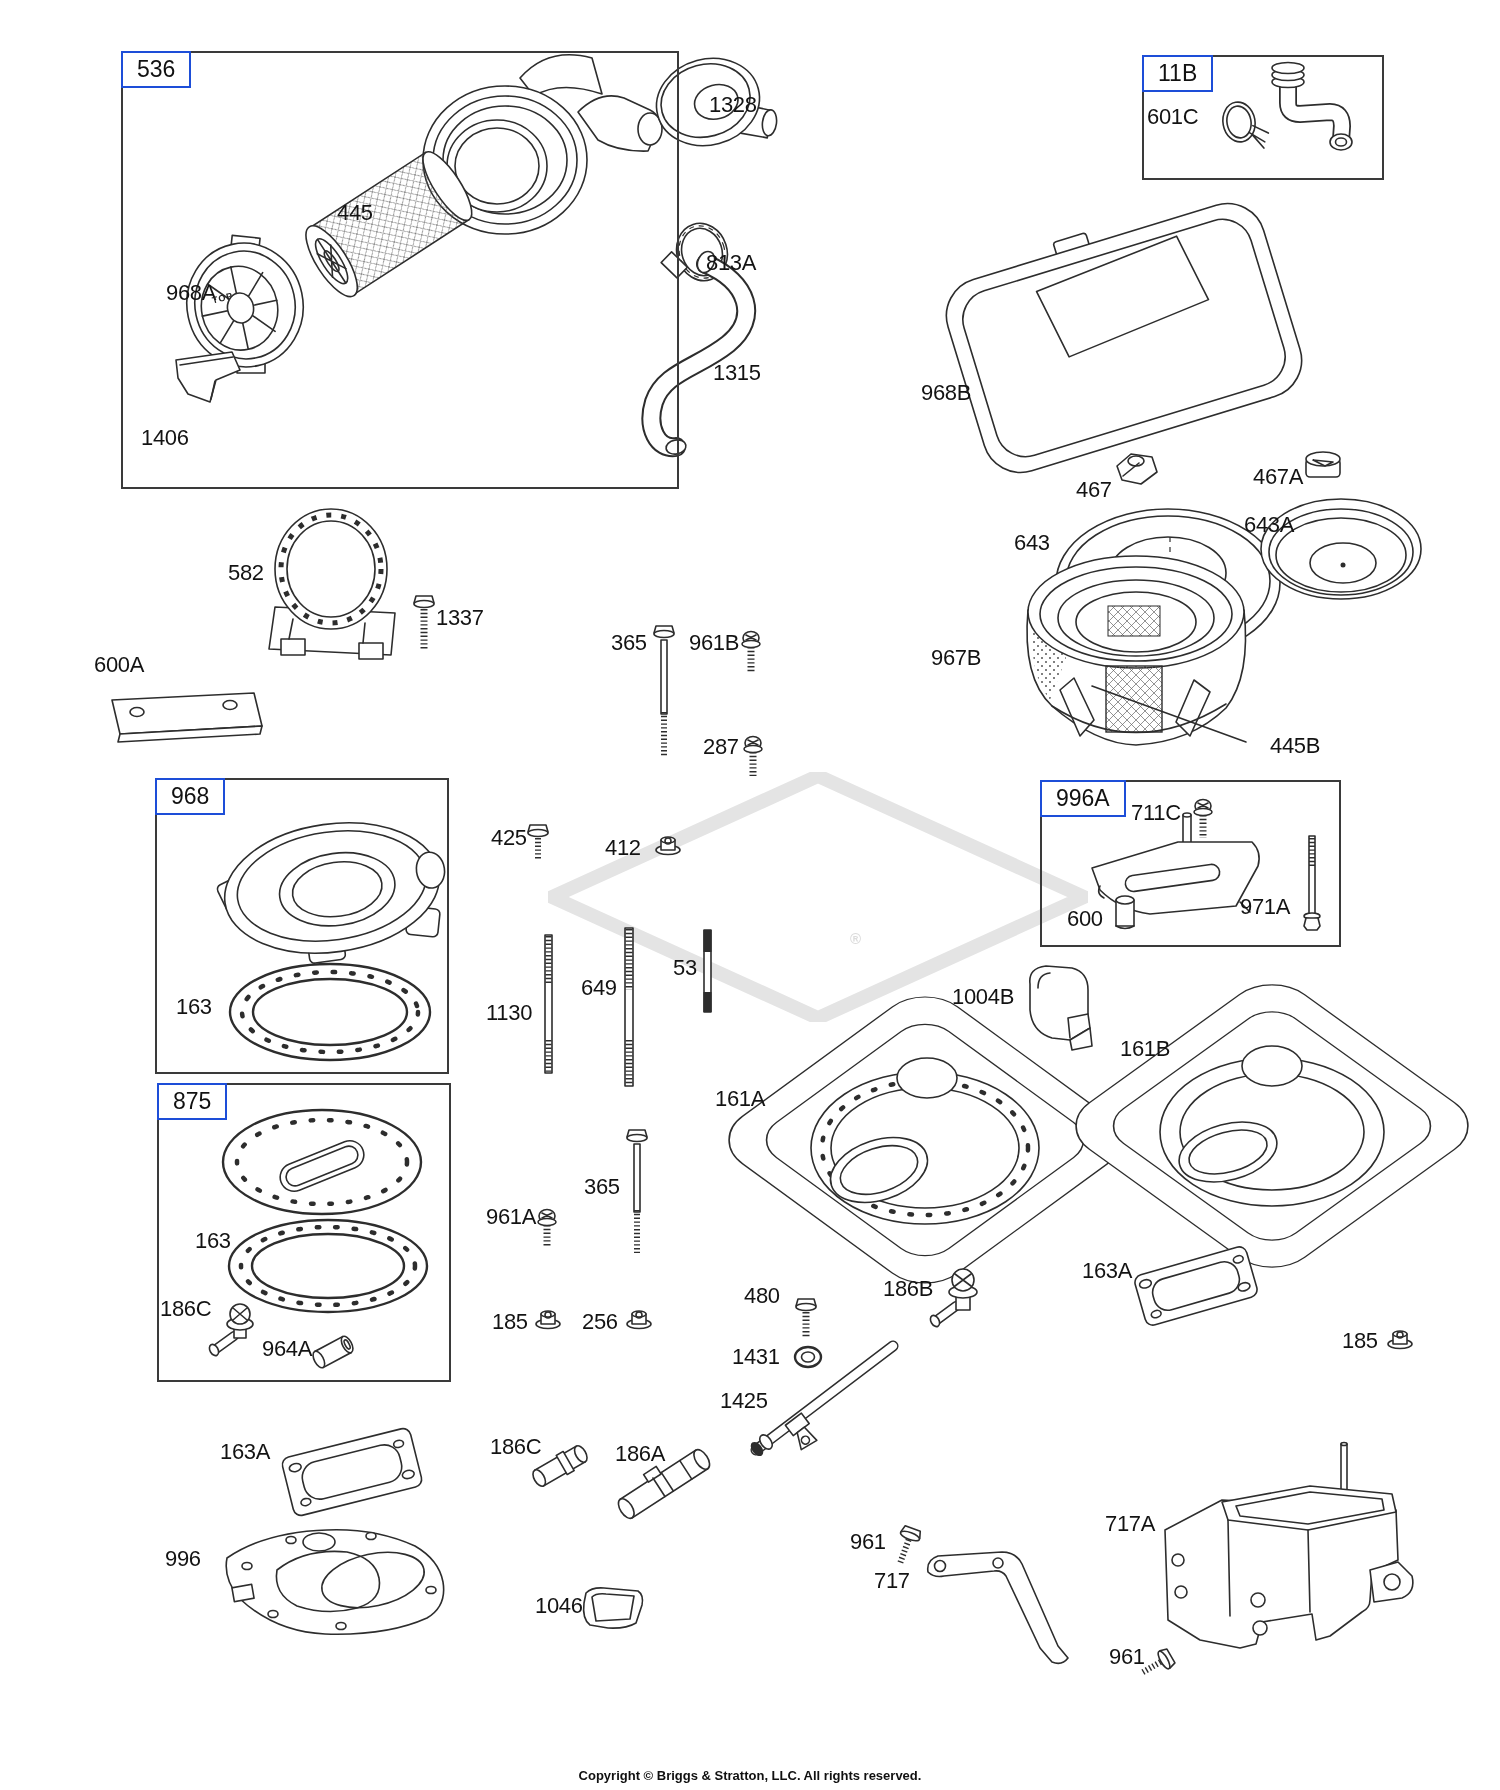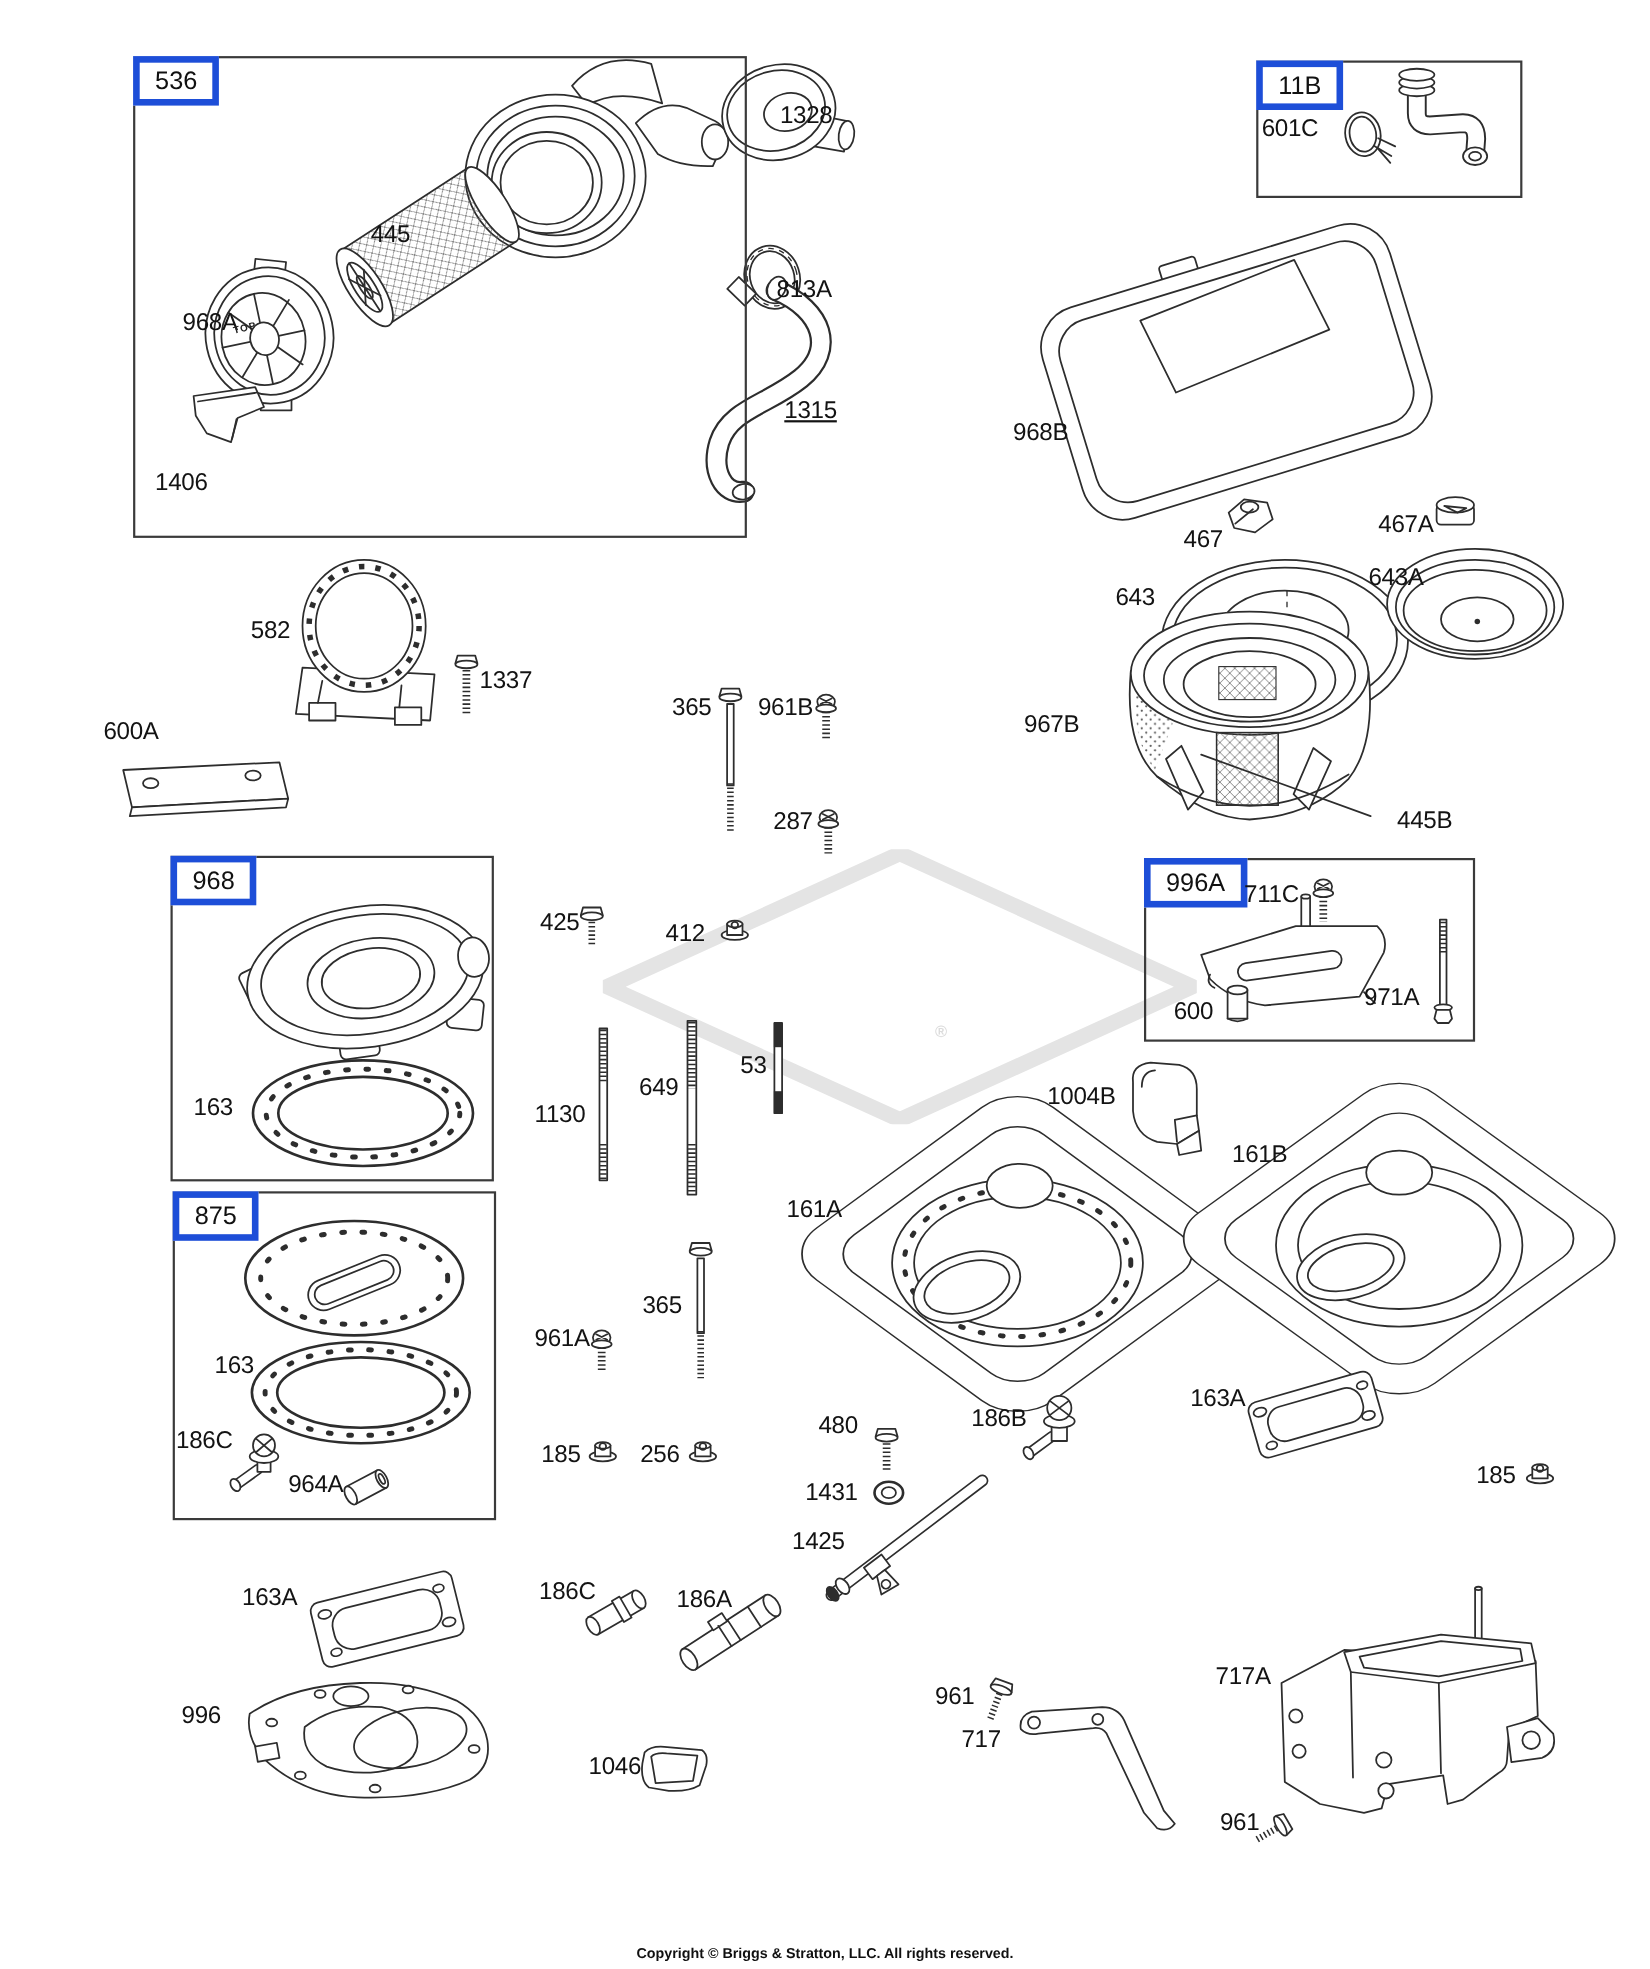--- a/index.html
+++ b/index.html
@@ -17,21 +17,21 @@
   .wh{fill:#ffffff;stroke:#2d2d2d;stroke-width:1.6;stroke-linejoin:round;}
   .w2{fill:#ffffff;stroke:#2d2d2d;stroke-width:2.4;stroke-linejoin:round;}
   .thr{stroke:#2d2d2d;stroke-dasharray:1.4 2.4;fill:none;}
   .drk{fill:#2d2d2d;stroke:none;}
   .hd{fill:none;stroke:#2d2d2d;stroke-width:4.5;stroke-dasharray:2.5 16;stroke-linecap:round;}
   .dsh{fill:none;stroke:#2d2d2d;stroke-width:1.2;stroke-dasharray:5 5;}
   .to{stroke:#2d2d2d;fill:none;stroke-linecap:round;}
   .ti{stroke:#ffffff;fill:none;stroke-linecap:round;}
   
   .gbox{position:absolute;border:2px solid #3a3a3a;}
-  .gbox-label{position:absolute;left:-2px;top:-2px;border:6px solid #1d4ed8;background:#fff;
+  .gbox-label{position:absolute;left:-2px;top:-2px;border:2px solid #1d4ed8;background:#fff;
               font-size:23px;color:#111;padding:4px 14px;line-height:1.1;text-align:center;}
   
   .callout{position:absolute;font-size:22px;color:#131313;white-space:nowrap;letter-spacing:-0.3px;}
   .topmark{position:absolute;left:212px;top:293px;font-size:9px;color:#222;
            transform:rotate(-14deg);letter-spacing:1px;font-weight:bold;}
   .footer{position:absolute;left:0;width:100%;top:1768px;text-align:center;
           font-size:13px;font-weight:bold;color:#101010;}
 </style>
 </head>
 <body>
@@ -474,21 +474,21 @@
         <div class="gbox-label">996A</div>
       </div>
     </div>
 
   <div id="callout-layer">
       <div class="callout" style="left: 337px; top: 200px;">445</div>
       <div class="callout" style="left: 166px; top: 280px;">968A</div>
       <div class="callout" style="left: 141px; top: 425px;">1406</div>
       <div class="callout" style="left: 709px; top: 92px;">1328</div>
       <div class="callout" style="left: 706px; top: 250px;">813A</div>
-      <div class="callout" style="left: 713px; top: 360px; text-decoration: underline;">1315</div>
+      <div class="callout" style="left: 713px; top: 360px;">1315</div>
       <div class="callout" style="left: 921px; top: 380px;">968B</div>
       <div class="callout" style="left: 1147px; top: 104px;">601C</div>
       <div class="callout" style="left: 1076px; top: 477px;">467</div>
       <div class="callout" style="left: 1253px; top: 464px;">467A</div>
       <div class="callout" style="left: 1014px; top: 530px;">643</div>
       <div class="callout" style="left: 1208px; top: 512px; margin-left: 36px;">643A</div>
       <div class="callout" style="left: 931px; top: 645px;">967B</div>
       <div class="callout" style="left: 1239px; top: 733px; margin-left: 31px;">445B</div>
       <div class="callout" style="left: 228px; top: 560px;">582</div>
       <div class="callout" style="left: 436px; top: 605px;">1337</div>

